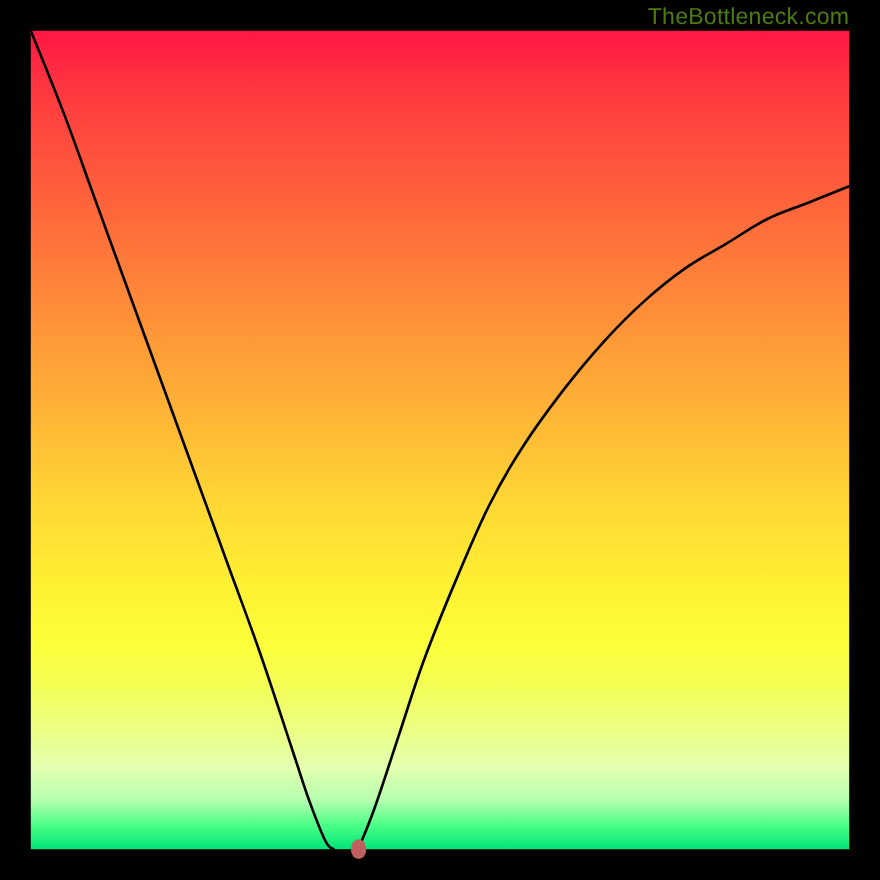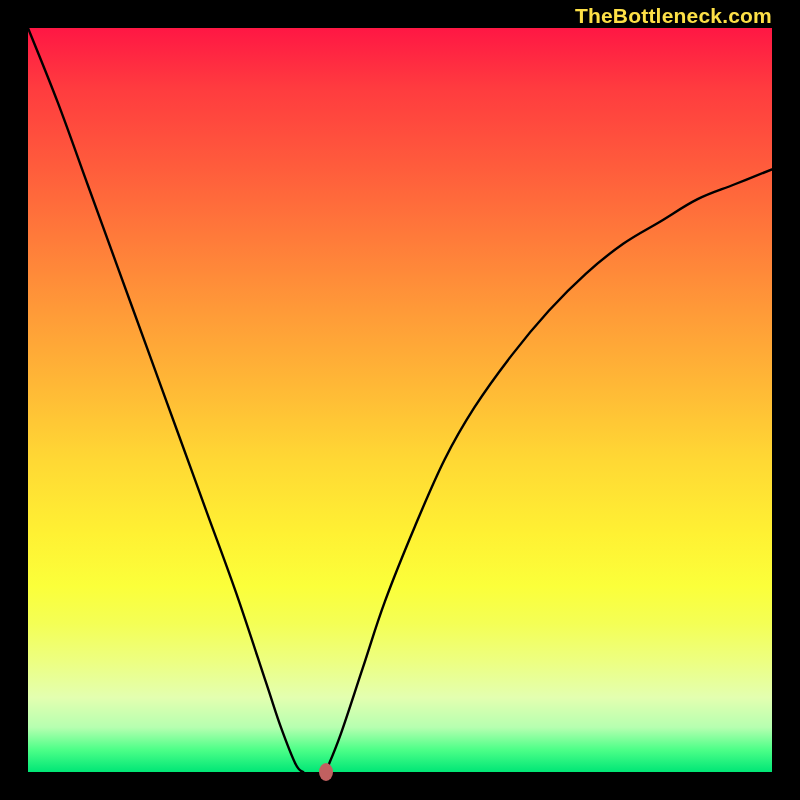--- a/index.html
+++ b/index.html
@@ -46,23 +46,23 @@
     position: absolute;
     left: 0;
     top: 0;
     width: 744px;
     height: 744px;
   }
   .watermark {
     position: absolute;
     top: 4px;
     right: 28px;
-    color: #fde047;
+    color: #4d7c0f;
     font-size: 21px;
-    font-weight: 700;
+    font-weight: 400;
     letter-spacing: 0.2px;
     user-select: none;
   }
   .marker {
     position: absolute;
     width: 14px;
     height: 18px;
     border-radius: 50%;
     background: #c16060;
     transform: translate(-50%, -50%);

